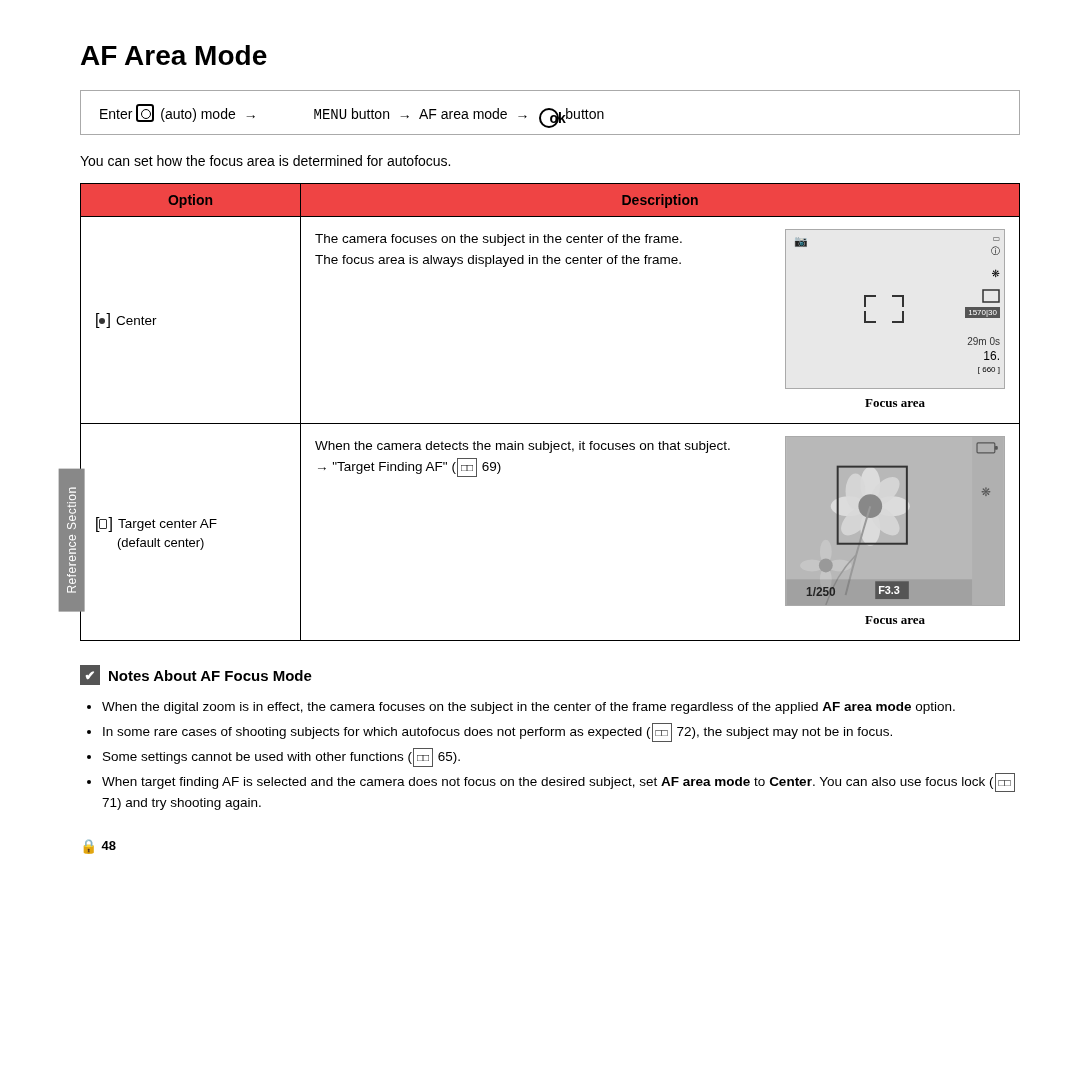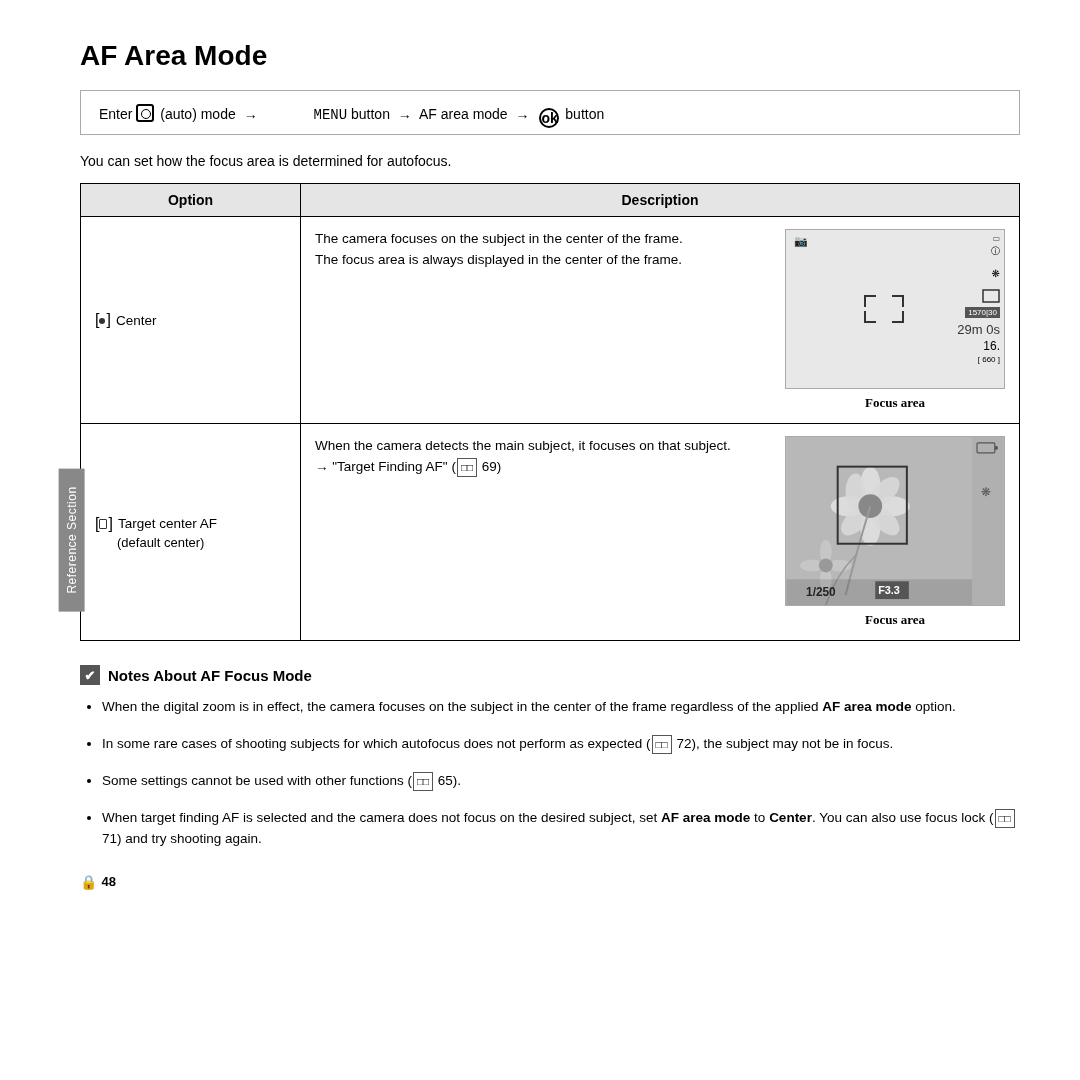--- a/index.html
+++ b/index.html
@@ -69,39 +69,40 @@
       border-radius: 50%;
       width: 20px;
       height: 20px;
       text-align: center;
       line-height: 16px;
       font-size: 10px;
       font-weight: bold;
       position: relative;
       top: 4px;
       margin: 0 2px;
+      padding-left: 8px;
     }
 
     
     .subtitle {
       font-size: 14px;
       margin-bottom: 14px;
       color: #000;
     }
 
     
     .options-table {
       width: 100%;
       border-collapse: collapse;
       margin-bottom: 24px;
     }
     .options-table th {
       border: 1.5px solid #000;
       padding: 8px 14px;
-      background: #e5e5e5;
+      background: #ef4444;
       font-weight: bold;
       font-size: 14px;
       text-align: center;
     }
     .options-table td {
       border: 1.5px solid #000;
       padding: 12px 14px;
       vertical-align: top;
       font-size: 13.5px;
     }
@@ -187,21 +188,21 @@
       background: #555;
       color: #fff;
       font-size: 13px;
       font-weight: bold;
     }
     .notes-list {
       list-style: disc;
       padding-left: 22px;
       display: flex;
       flex-direction: column;
-      gap: 16px;
+      gap: 4px;
       font-size: 13.5px;
       line-height: 1.5;
     }
     .notes-list li {
       line-height: 1.55;
     }
     .book-ref {
       display: inline-flex;
       align-items: center;
       justify-content: center;
@@ -326,21 +327,21 @@
                 <div class="vf-info">
                   <div style="font-size:8px; color:#444;">▭</div>
                   <div style="font-size:9px;">ⓘ</div>
                   <div style="font-size:10px; margin-top:8px;">❋</div>
                   <div style="margin-top:8px;">
                     <svg width="18" height="14" viewBox="0 0 18 14">
                       <rect x="1" y="1" width="16" height="12" fill="none" stroke="#333" stroke-width="1.5"></rect>
                     </svg>
                   </div>
                   <div class="vf-badge" style="font-size:8px; background:#555; color:#fff; padding:1px 3px;">1570|30</div>
-                  <div style="font-size:13px; color:#333; margin-top:2px;">29m 0s</div>
+                  <div style="font-size:10px; color:#333; margin-top:16px;">29m 0s</div>
                   <div style="font-size:12px;">16.</div>
                   <div style="font-size:8px;">[ 660 ]</div>
                 </div>
 
                 <div style="position:absolute; top:50%; left:45%; transform:translate(-50%,-50%);">
                   <div style="position:relative; width:40px; height:28px;">
 
                     <div style="position:absolute;top:0;left:0;width:12px;height:12px;border-top:2px solid #333;border-left:2px solid #333;"></div>
 
                     <div style="position:absolute;top:0;right:0;width:12px;height:12px;border-top:2px solid #333;border-right:2px solid #333;"></div>

